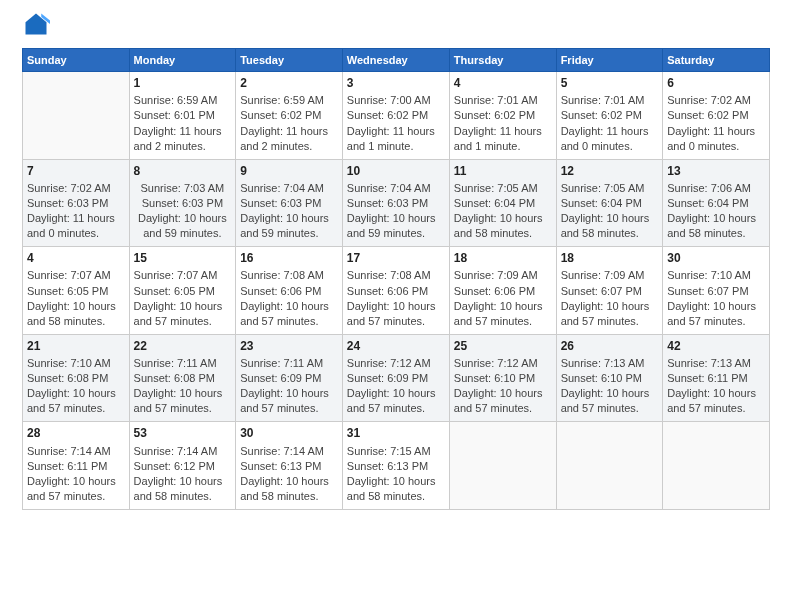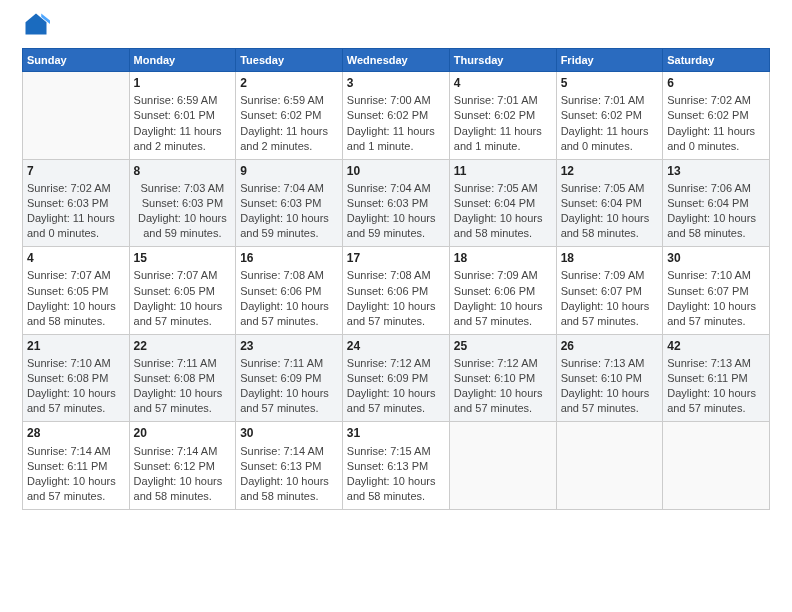--- a/index.html
+++ b/index.html
@@ -336,21 +336,21 @@
         </tr>
         <tr class="row-white">
           <td>
             <span class="day-number">28</span>
             <div class="day-info" style="white-space: pre-line;">Sunrise: 7:14 AM
 Sunset: 6:11 PM
 Daylight: 10 hours
 and 57 minutes.</div>
           </td>
           <td>
-            <span class="day-number">20</span>
+            <span class="day-number">53</span>
             <div class="day-info" style="white-space: pre-line;">Sunrise: 7:14 AM
 Sunset: 6:12 PM
 Daylight: 10 hours
 and 58 minutes.</div>
           </td>
           <td>
             <span class="day-number">30</span>
             <div class="day-info" style="white-space: pre-line;">Sunrise: 7:14 AM
 Sunset: 6:13 PM
 Daylight: 10 hours

